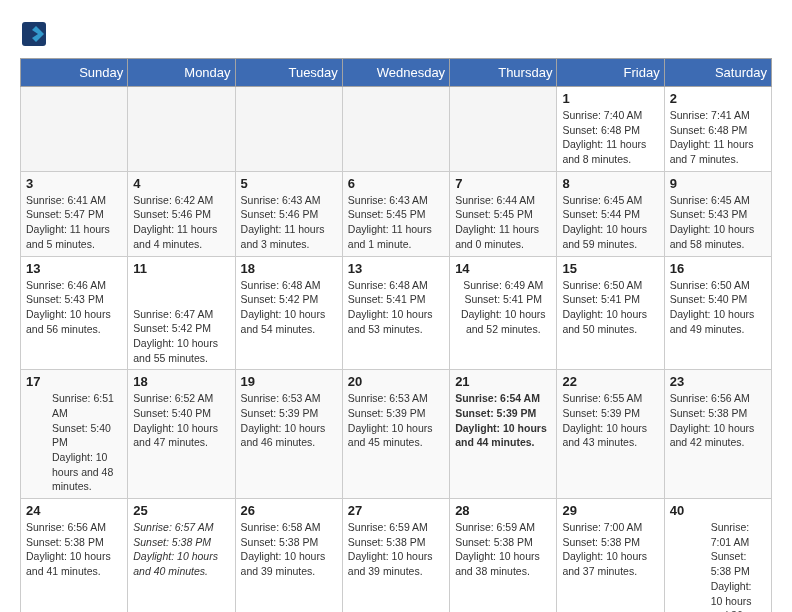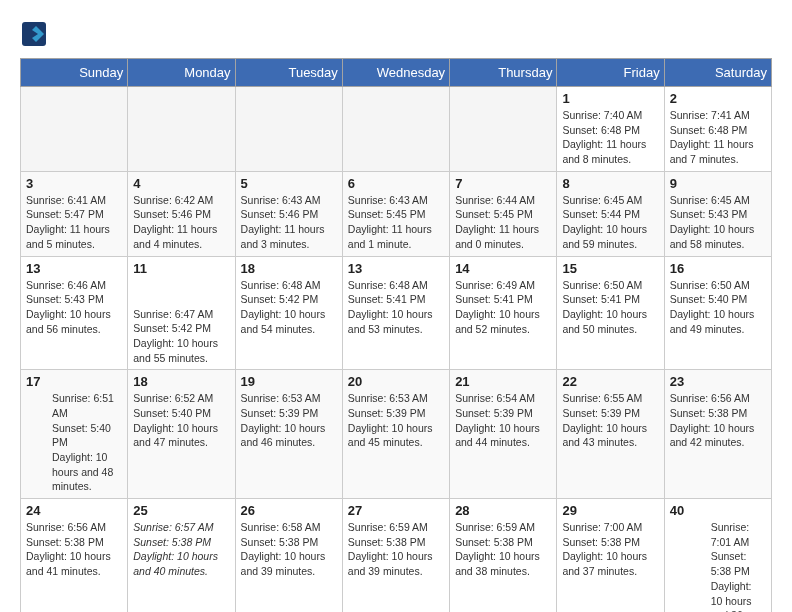--- a/index.html
+++ b/index.html
@@ -194,21 +194,21 @@
 Daylight: 10 hours and 54 minutes.</div>
         </td>
         <td>
           <span class="day-num">13</span>
           <div class="day-info" style="white-space: pre-line;">Sunrise: 6:48 AM
 Sunset: 5:41 PM
 Daylight: 10 hours and 53 minutes.</div>
         </td>
         <td>
           <span class="day-num">14</span>
-          <div class="day-info" style="white-space: pre-line;">Sunrise: 6:49 AM
+          <div class="day-info" style="white-space: pre-line; text-align: center;">Sunrise: 6:49 AM
 Sunset: 5:41 PM
 Daylight: 10 hours and 52 minutes.</div>
         </td>
         <td>
           <span class="day-num">15</span>
           <div class="day-info" style="white-space: pre-line;">Sunrise: 6:50 AM
 Sunset: 5:41 PM
 Daylight: 10 hours and 50 minutes.</div>
         </td>
         <td>
@@ -238,21 +238,21 @@
 Daylight: 10 hours and 46 minutes.</div>
         </td>
         <td>
           <span class="day-num">20</span>
           <div class="day-info" style="white-space: pre-line;">Sunrise: 6:53 AM
 Sunset: 5:39 PM
 Daylight: 10 hours and 45 minutes.</div>
         </td>
         <td>
           <span class="day-num">21</span>
-          <div class="day-info" style="white-space: pre-line;">Sunrise: 6:54 AM
+          <div class="day-info" style="white-space: pre-line; font-weight: bold;">Sunrise: 6:54 AM
 Sunset: 5:39 PM
 Daylight: 10 hours and 44 minutes.</div>
         </td>
         <td>
           <span class="day-num">22</span>
           <div class="day-info" style="white-space: pre-line;">Sunrise: 6:55 AM
 Sunset: 5:39 PM
 Daylight: 10 hours and 43 minutes.</div>
         </td>
         <td>

